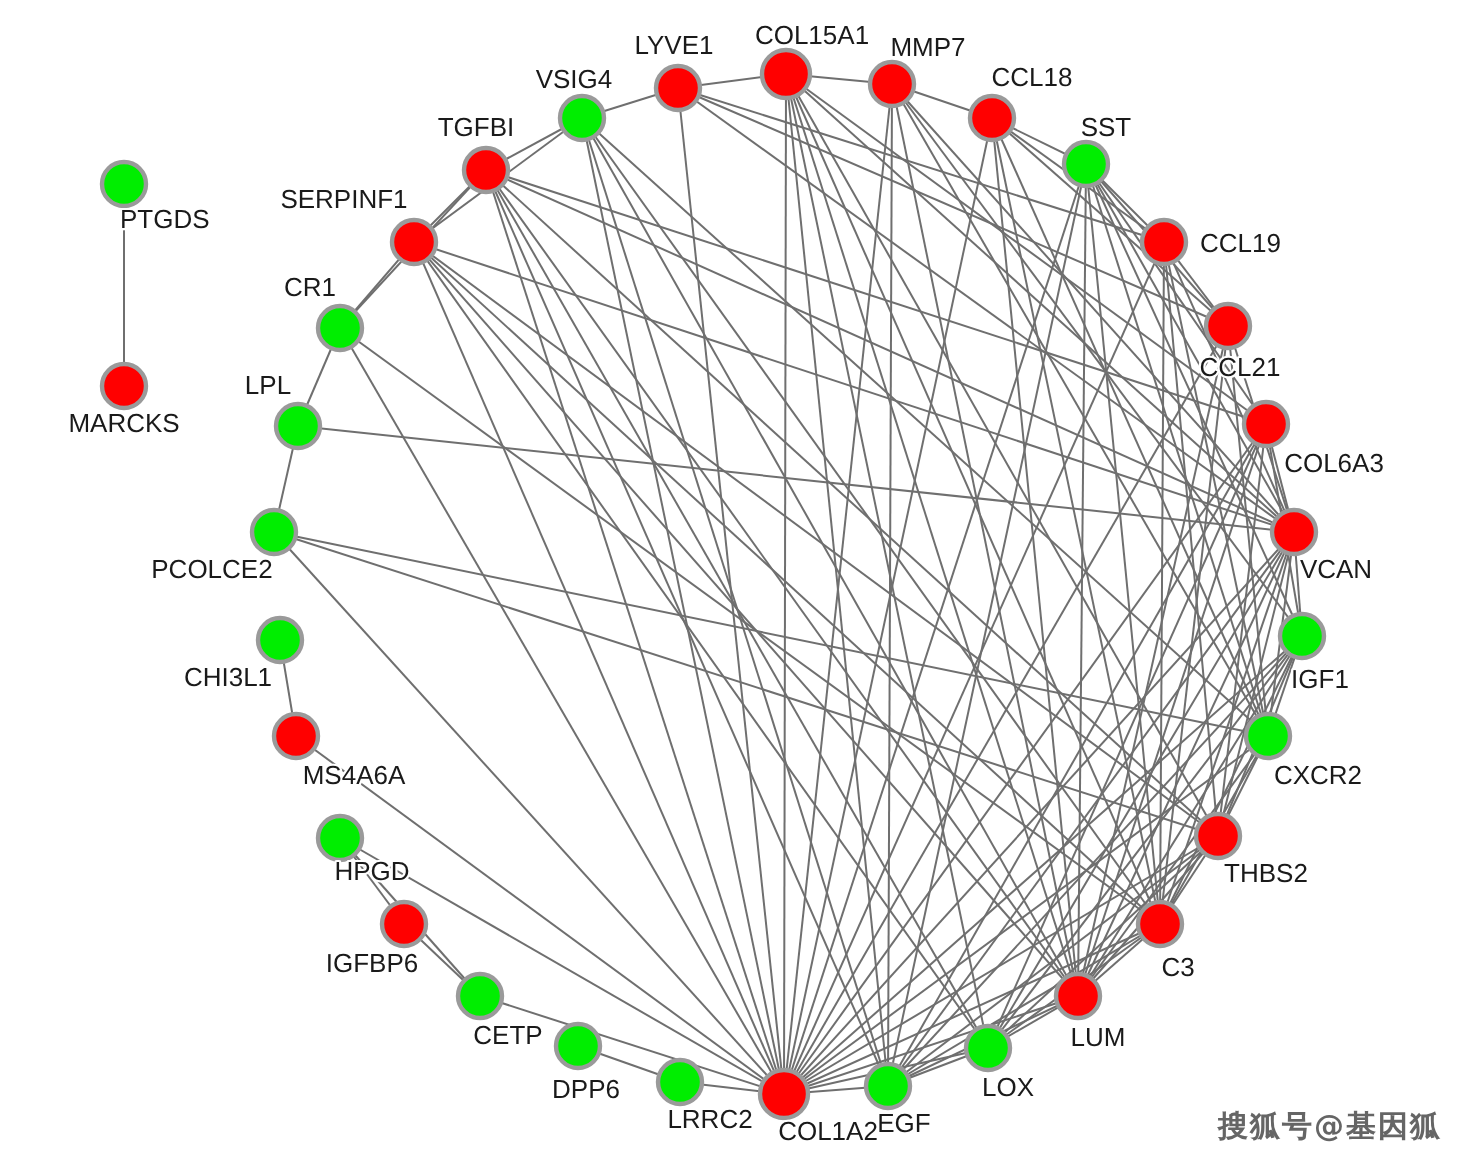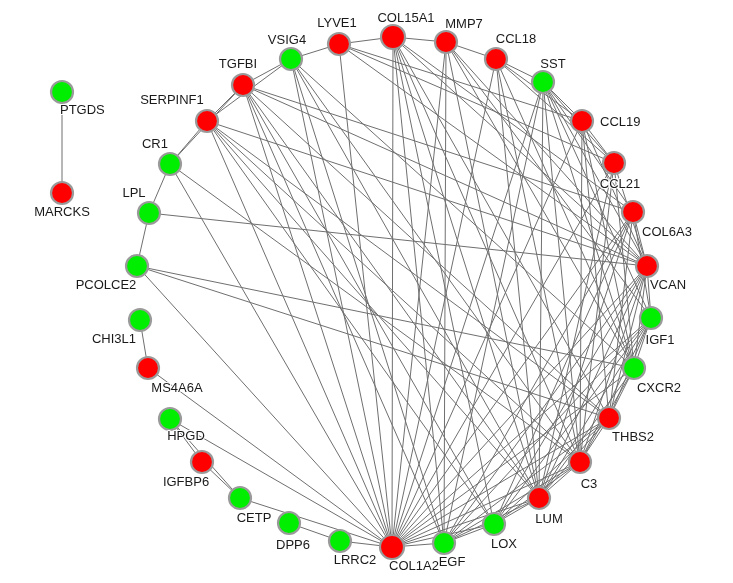--- a/index.html
+++ b/index.html
@@ -243,13 +243,14 @@
         <text x="254" y="522" text-anchor="middle" class="node-label">CETP</text>
         <text x="186" y="486" text-anchor="middle" class="node-label">IGFBP6</text>
         <text x="186" y="440" text-anchor="middle" class="node-label">HPGD</text>
         <text x="177" y="392" text-anchor="middle" class="node-label">MS4A6A</text>
         <text x="114" y="343" text-anchor="middle" class="node-label">CHI3L1</text>
         <text x="106" y="289" text-anchor="middle" class="node-label">PCOLCE2</text>
         <text x="134" y="197" text-anchor="middle" class="node-label">LPL</text>
         <text x="155" y="148" text-anchor="middle" class="node-label">CR1</text>
       </g>
   </svg>
+  <div class="watermark">搜狐号@基因狐</div>
 </div>
 
 </body></html>

